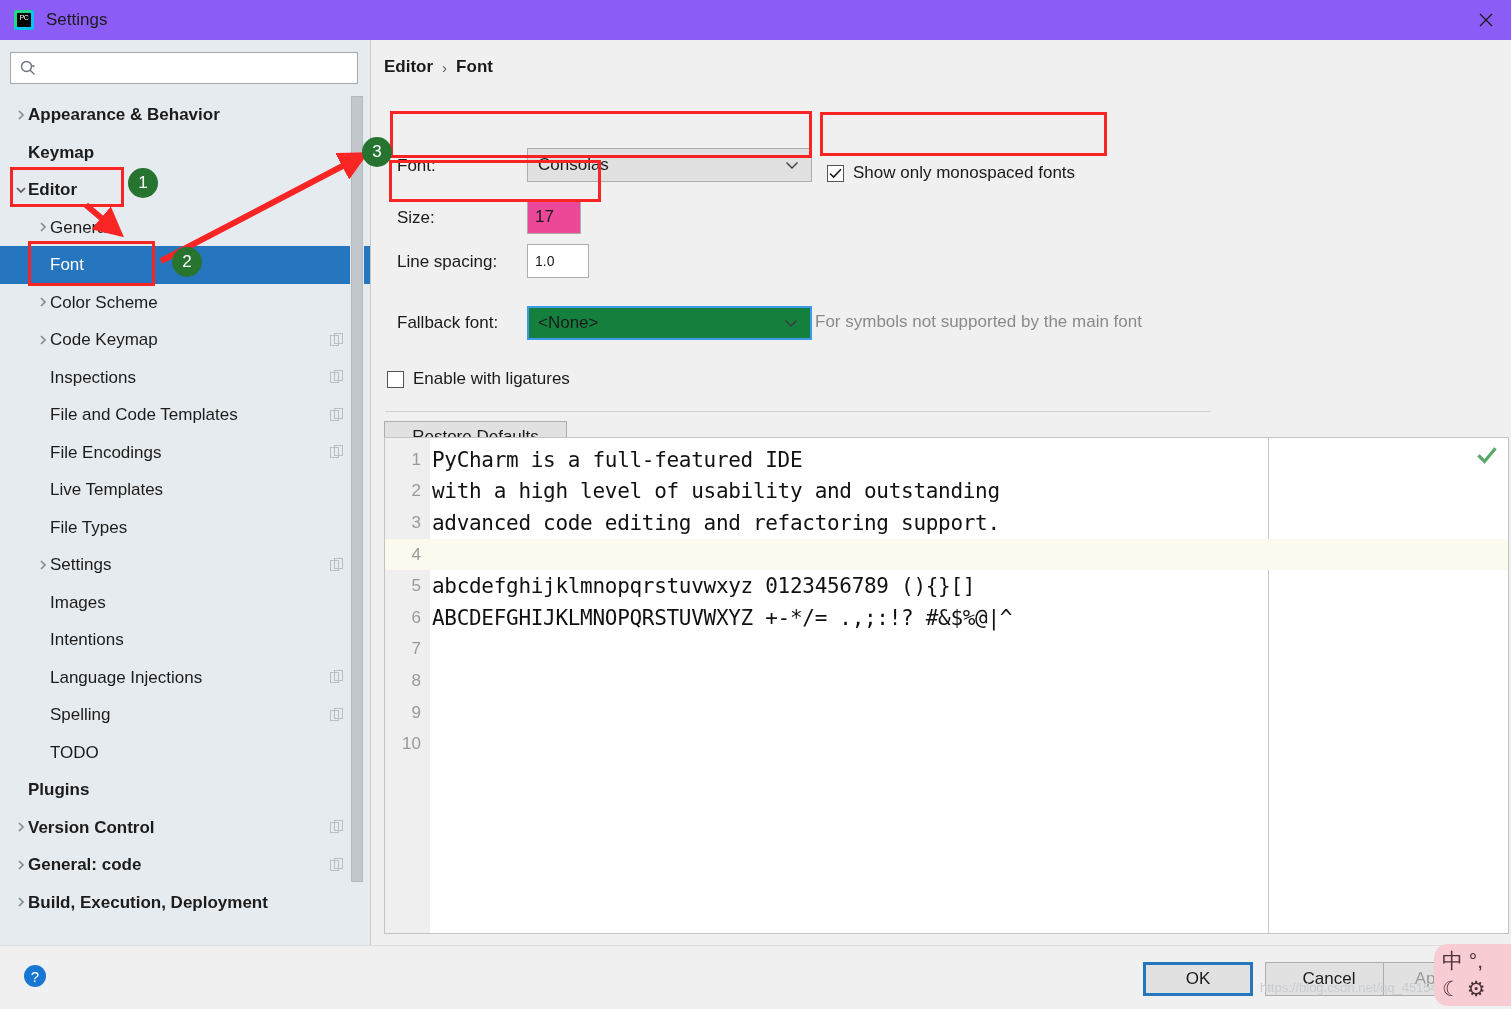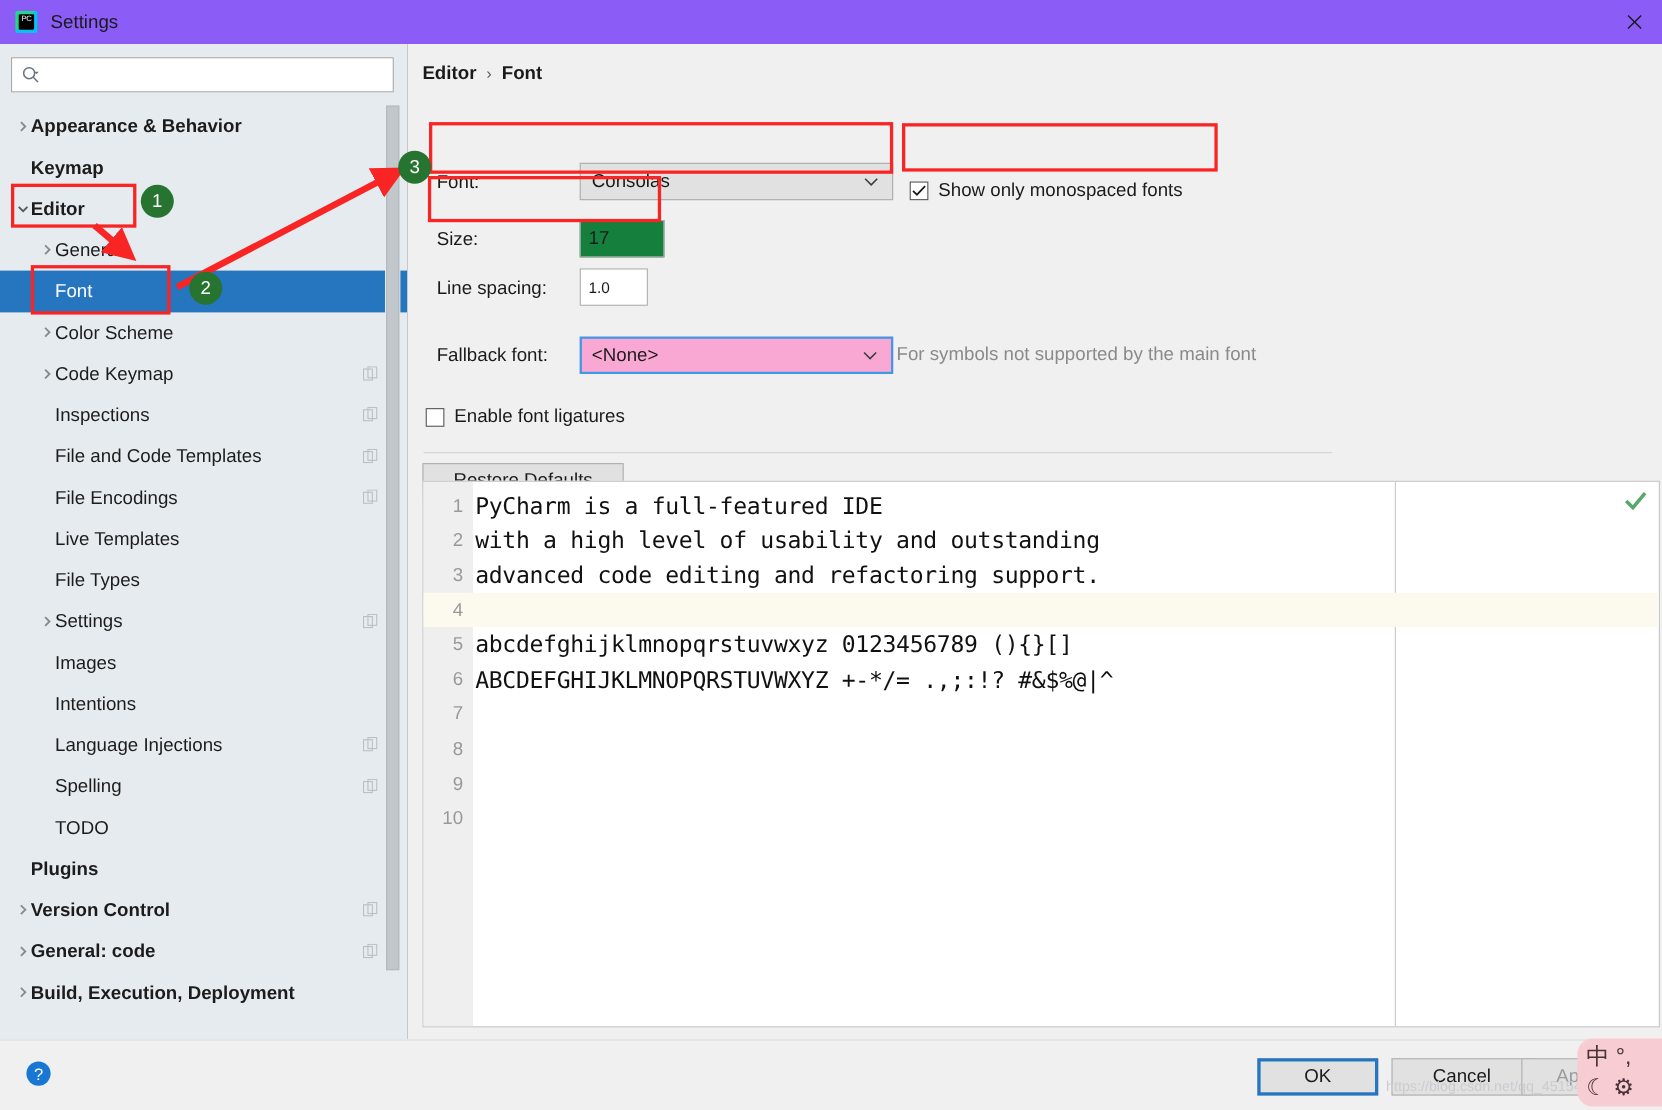--- a/index.html
+++ b/index.html
@@ -200,22 +200,22 @@
   }
   #font-combo .combo-value { font-size: 17px; color: #1a1a1a; padding-left: 10px; flex: 1; }
   .combo-arrow { margin-right: 12px; display:flex; }
 
   
   #row-size { left: 13px; top: 158px; width: 220px; height: 40px; }
   #lbl-size { position:absolute; left: 13px; top: 0; line-height: 40px; }
   #size-input {
     position: absolute;
     left: 143px; top: 2px;
-    width: 77px; height: 34px;
-    background: #15803d;
+    width: 54px; height: 34px;
+    background: #ec4899;
     border: 1px solid #adadad;
     box-sizing: border-box;
     font-size: 17px;
     font-family: "Liberation Sans", sans-serif;
     color: #1a1a1a;
     padding-left: 7px;
     outline: none;
   }
 
   
@@ -235,21 +235,21 @@
     outline: none;
   }
 
   
   #row-fallback { left: 13px; top: 265px; width: 440px; height: 36px; }
   #lbl-fallback { position:absolute; left: 13px; top: 0; line-height: 36px; }
   #fallback-combo {
     position: absolute;
     left: 143px; top: 1px;
     width: 285px; height: 34px;
-    background: #f9a8d4;
+    background: #15803d;
     border: 2px solid #3d9ae8;
     box-sizing: border-box;
     display: flex; align-items: center;
     cursor: pointer;
   }
   #fallback-combo .combo-value { font-size: 17px; color: #1a1a1a; padding-left: 9px; flex: 1; }
 
   #fallback-hint {
     position: absolute;
     left: 444px; top: 272px;
@@ -741,21 +741,21 @@
       <span class="cbx">
         <svg width="13" height="11" viewBox="0 0 13 11" aria-hidden="true">
           <path d="M1 5.5 L4.6 9 L12 1.3" stroke="#1a1a1a" stroke-width="1.6" fill="none"></path>
         </svg>
       </span>
       <span class="cbx-label">Show only monospaced fonts</span>
     </div>
 
     <div class="form-row" id="row-ligatures">
       <span class="cbx"></span>
-      <span class="cbx-label">Enable font ligatures</span>
+      <span class="cbx-label">Enable with ligatures</span>
     </div>
 
     <div id="sep-line"></div>
 
     <button id="restore-btn">Restore Defaults</button>
 
     <div id="preview">
       <div id="gutter"></div>
       <div id="gutter-divider"></div>
       <div id="preview-right-divider"></div>

